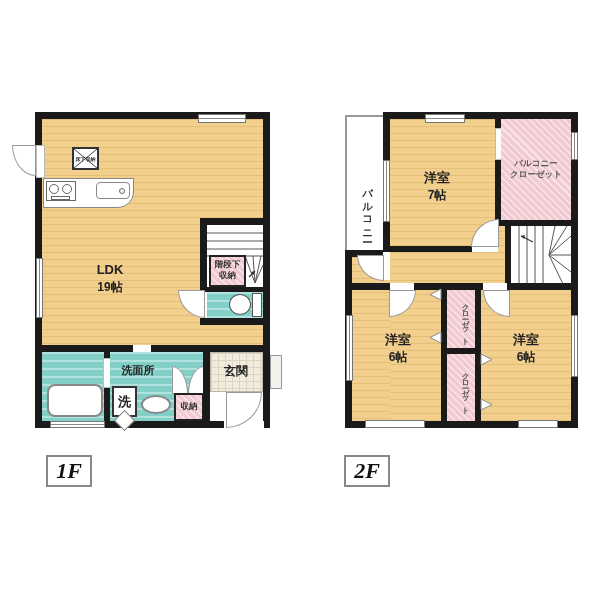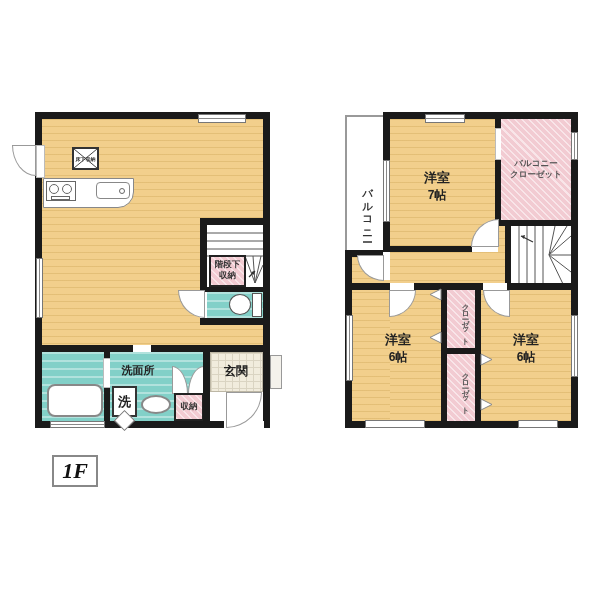--- a/index.html
+++ b/index.html
@@ -44,20 +44,24 @@
   </div>
 
   <div class="fix" style="left:72px;top:147px;width:27px;height:23px;border:2px solid #333;">
     <svg width="23" height="19" viewBox="0 0 23 19" style="position:absolute;left:0;top:0;">
       <line x1="0" y1="0" x2="23" y2="19" stroke="#444" stroke-width="1"></line>
       <line x1="23" y1="0" x2="0" y2="19" stroke="#444" stroke-width="1"></line>
     </svg>
     <span class="lbl" style="left:0;top:7px;width:23px;font-size:5px;color:#333;">床下収納</span>
   </div>
 
+  <div class="lbl" style="left:80px;top:262px;width:60px;font-size:13px;">
+    <span>LDK</span><br>
+    <span style="font-size:12px;">19帖</span>
+  </div>
 
   <div class="wall" style="left:200px;top:218px;width:70px;height:7px;"></div>
   <div class="wall" style="left:200px;top:218px;width:7px;height:107px;"></div>
 
   <div class="fix" style="left:207px;top:225px;width:56px;height:62px;">
     <svg width="56" height="62" viewBox="0 0 56 62">
       <rect x="0" y="0" width="56" height="62" fill="#fff"></rect>
       <line x1="0" y1="8" x2="56" y2="8" stroke="#555" stroke-width="1"></line>
       <line x1="0" y1="16" x2="56" y2="16" stroke="#555" stroke-width="1"></line>
       <line x1="0" y1="24" x2="56" y2="24" stroke="#555" stroke-width="1"></line>
@@ -115,21 +119,21 @@
   <div class="gap" style="left:224px;top:421px;width:40px;height:7px;"></div>
   <div class="arc" style="left:226px;top:392px;width:36px;height:36px;border-bottom-right-radius:100% 100%;"></div>
   <div class="fix" style="left:270px;top:355px;width:12px;height:34px;border:1px solid #999;background:#f4f2ec;"></div>
 
   <div class="winh" style="left:198px;top:114px;width:48px;height:9px;"></div>
   <div class="winv" style="left:36px;top:258px;width:7px;height:60px;"></div>
   <div class="gap" style="left:36px;top:145px;width:7px;height:31px;border:1px solid #bbb;"></div>
   <div class="arc" style="left:12px;top:145px;width:24px;height:31px;border-bottom-left-radius:100% 100%;"></div>
   <div class="winh" style="left:50px;top:421px;width:55px;height:7px;"></div>
 
-  <div class="ftag" style="left:52px;top:455px;">
+  <div class="ftag" style="left:46px;top:455px;">
     <span>1F</span>
   </div>
 
   <div class="abs" style="left:345px;top:115px;width:44px;height:137px;border:2px solid #999;background:#fff;"></div>
   <div class="lbl vlbl" style="left:352px;top:162px;width:22px;height:95px;font-size:10.5px;color:#333;">バルコニー</div>
 
   <div class="bldg wood" style="left:383px;top:112px;width:195px;height:316px;"></div>
   <div class="bldg wood" style="left:345px;top:250px;width:45px;height:178px;"></div>
   <div class="wood abs" style="left:383px;top:257px;width:7px;height:164px;"></div>
 
@@ -210,14 +214,17 @@
   </div>
 
   <div class="winh" style="left:425px;top:114px;width:40px;height:9px;"></div>
   <div class="winv" style="left:383px;top:160px;width:7px;height:62px;"></div>
   <div class="winv" style="left:571px;top:132px;width:7px;height:28px;"></div>
   <div class="winv" style="left:346px;top:315px;width:7px;height:66px;"></div>
   <div class="winv" style="left:571px;top:315px;width:7px;height:62px;"></div>
   <div class="winh" style="left:365px;top:420px;width:60px;height:8px;"></div>
   <div class="winh" style="left:518px;top:420px;width:40px;height:8px;"></div>
 
+  <div class="ftag" style="left:344px;top:455px;">
+    <span>2F</span>
+  </div>
 
 </div>
 
 </body></html>

